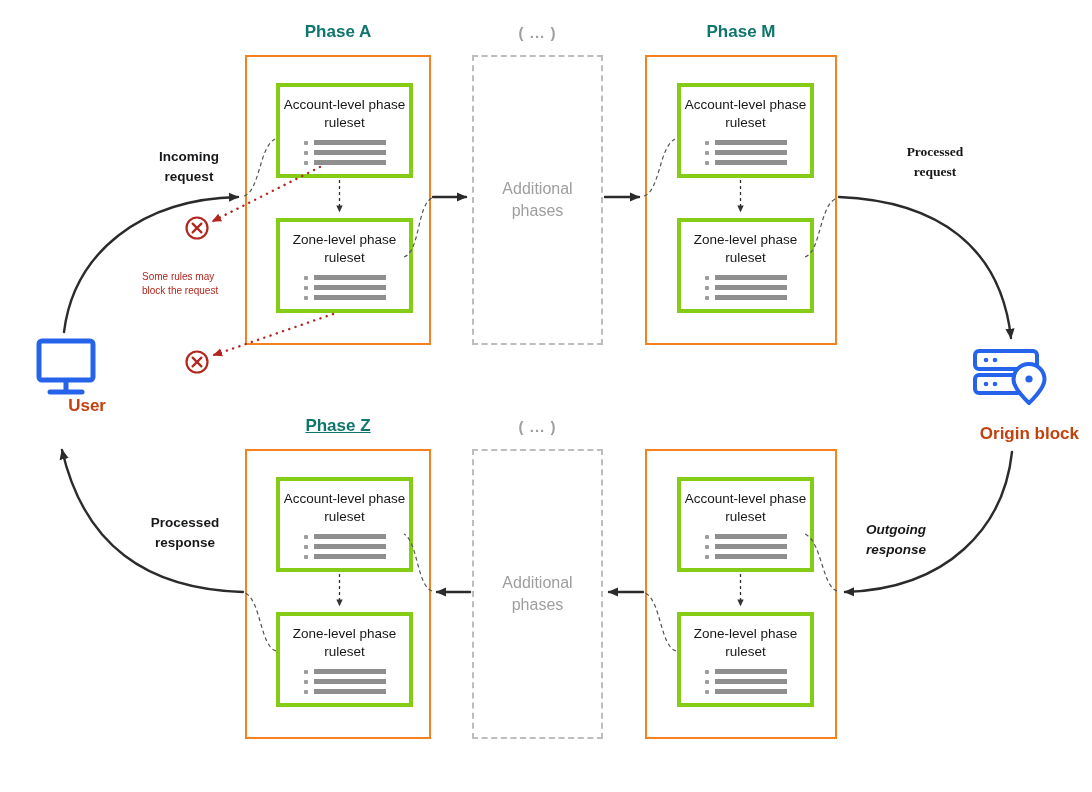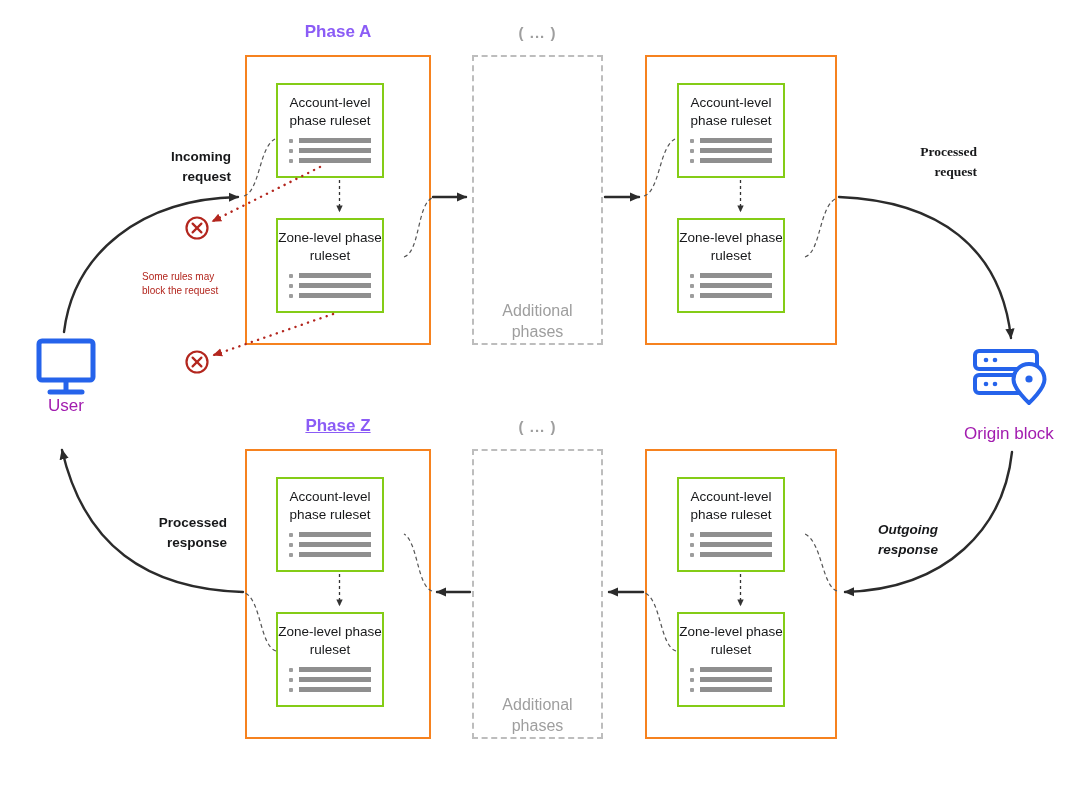--- a/index.html
+++ b/index.html
@@ -1,44 +1,45 @@
 <!DOCTYPE html>
 <html><head>
 <meta charset="utf-8">
 <style>
   html,body{margin:0;padding:0;background:#ffffff;}
   .stage{position:relative;width:1092px;height:792px;background:#ffffff;
          font-family:"Liberation Sans","DejaVu Sans",sans-serif;overflow:hidden;}
   svg.layer{position:absolute;left:0;top:0;pointer-events:none;}
   .phase-box{position:absolute;border:2px solid #F6821F;background:transparent;box-sizing:border-box;}
   .dash-box{position:absolute;border:2px dashed #BDBDBD;box-sizing:border-box;
-            display:flex;align-items:flex-end;justify-content:center;}
-  .phase-title{position:absolute;text-align:center;font-size:17px;font-weight:700;color:#8b5cf6;}
+            display:flex;align-items:center;justify-content:center;}
+  .phase-title{position:absolute;text-align:center;font-size:17px;font-weight:700;color:#0f766e;}
   .ellipsis-title{position:absolute;text-align:center;font-size:15px;font-weight:700;color:#9E9E9E;letter-spacing:1px;}
   .additional-label{font-size:16px;color:#9E9E9E;text-align:center;line-height:1.35;width:92px;}
-  .card{position:absolute;width:108px;height:95px;border:2px solid #84cc16;background:#fff;
+  .card{position:absolute;width:137px;height:95px;border:4px solid #84cc16;background:#fff;
         box-sizing:border-box;text-align:center;}
   .card-title{font-size:13.5px;color:#17181A;line-height:1.3;padding-top:9px;}
   .rs-lines{margin-top:9px;}
   .rs-row{display:flex;align-items:center;justify-content:center;gap:6px;margin-top:5px;}
   .rs-row:first-child{margin-top:0;}
   .rs-dot{width:4px;height:4px;background:#9D9D9D;border-radius:1px;flex:none;}
   .rs-bar{width:72px;height:5px;background:#8F8F8F;flex:none;}
-  .flow-label{position:absolute;width:84px;text-align:right;font-size:13.5px;font-weight:700;
+  .flow-label{position:absolute;width:84px;text-align:center;font-size:13.5px;font-weight:700;
               color:#17181A;line-height:1.5;}
   .warn-label{position:absolute;width:84px;font-size:10px;font-weight:500;color:#B3261E;line-height:1.35;}
-  .node-label{position:absolute;text-align:center;font-size:17px;font-weight:400;color:#a21caf;}
+  .node-label{position:absolute;text-align:right;font-size:17px;font-weight:700;color:#c2410c;}
 </style>
 </head>
 <body>
 
 <div class="stage">
 
   <div class="phase-title" style="left:245px;top:22px;width:186px;">Phase A</div>
   <div class="ellipsis-title" style="left:472px;top:24px;width:131px;">( ... )</div>
+  <div class="phase-title" style="left:645px;top:22px;width:192px;">Phase M</div>
 
   <div class="phase-title" style="left:245px;top:416px;width:186px;text-decoration:underline;">Phase Z</div>
   <div class="ellipsis-title" style="left:472px;top:418px;width:131px;">( ... )</div>
 
   <div class="phase-box" style="left:245px;top:55px;width:186px;height:290px;"></div>
   <div class="dash-box" style="left:472px;top:55px;width:131px;height:290px;">
     <div class="additional-label">Additional phases</div>
   </div>
   <div class="phase-box" style="left:645px;top:55px;width:192px;height:290px;"></div>
 

